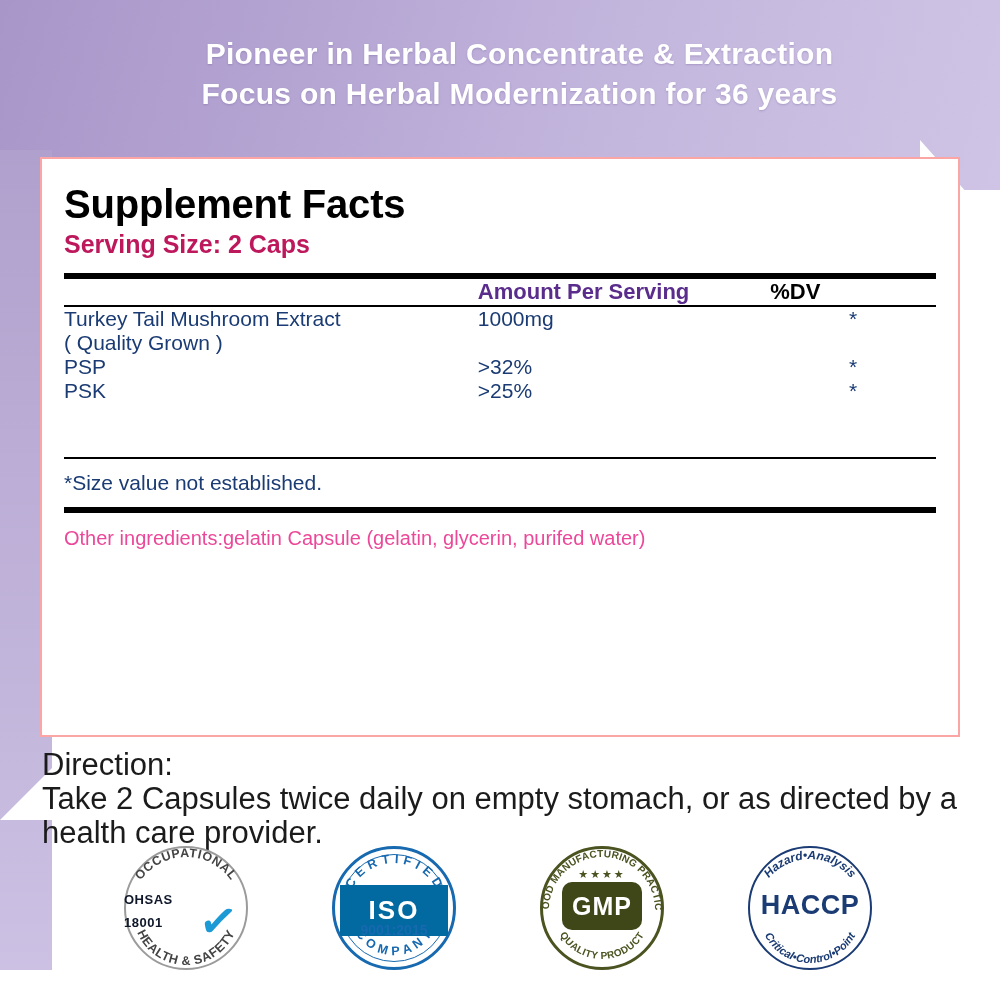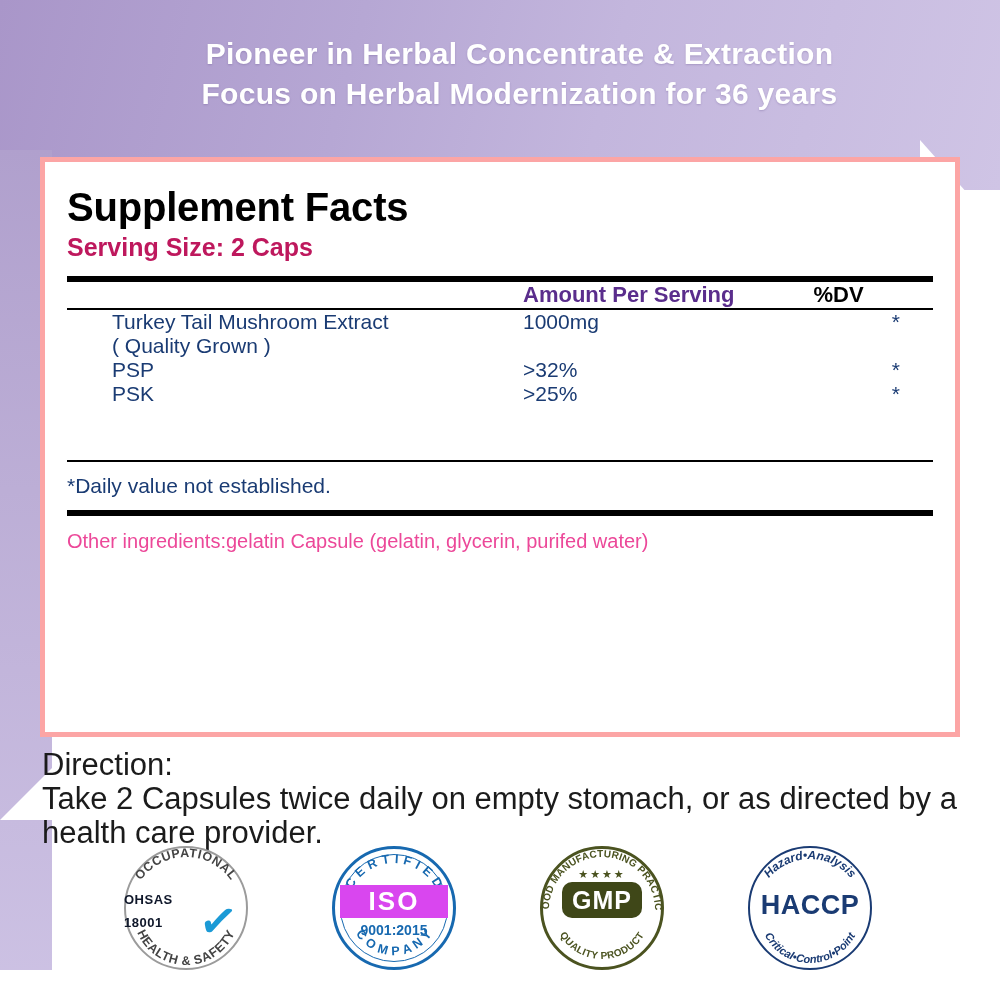--- a/index.html
+++ b/index.html
@@ -65,21 +65,21 @@
     padding-left: 39px;
   }
   .header .line2 { display: block; }
 
   
   .panel {
     position: absolute;
     left: 40px; top: 157px;
     width: 920px; height: 580px;
     background: #ffffff;
-    border: 5px solid #fca5a5;
+    border: 2px solid #fca5a5;
   }
   .panel-inner { padding: 22px 22px 0 22px; }
 
   .sf-title {
     font-size: 40px;
     font-weight: bold;
     color: #000000;
     line-height: 46px;
     letter-spacing: -0.2px;
   }
@@ -98,21 +98,20 @@
   }
   .rule-thin {
     height: 2px;
     background: #000000;
   }
 
   table.facts {
     width: 100%;
     border-collapse: collapse;
     table-layout: fixed;
-    margin-left: 45px;
   }
   table.facts th, table.facts td {
     text-align: left;
     vertical-align: top;
     padding: 0;
   }
   .col-name  { width: 47%; }
   .col-amt   { width: 34%; }
   .col-dv    { width: 19%; }
 
@@ -199,43 +198,43 @@
     border: 3px solid #1769b0;
   }
   .iso-ring2 {
     position: absolute; left: 19px; top: 12px;
     width: 108px; height: 108px;
     border-radius: 50%;
     border: 1px solid #1769b0;
   }
   .iso-band {
     position: absolute; left: 19px; top: 43px;
-    width: 108px; height: 33px;
-    background: #d946ef;
+    width: 108px; height: 51px;
+    background: #0369a1;
     display: flex; align-items: center; justify-content: center;
   }
   .iso-band span {
     color: #ffffff; font-weight: bold; font-size: 26px; letter-spacing: 2px;
   }
   .iso-sub {
     position: absolute; left: 11px; top: 80px; width: 124px;
     text-align: center; font-size: 14px; font-weight: bold; color: #1769b0;
   }
 
   
   .gmp-ring {
     position: absolute; left: 11px; top: 4px;
     width: 124px; height: 124px;
     border-radius: 50%;
     border: 3px solid #4b5320;
     background: #ffffff;
   }
   .gmp-center {
     position: absolute; left: 33px; top: 40px;
-    width: 80px; height: 36px;
+    width: 80px; height: 48px;
     border-radius: 10px;
     background: #3f4718;
     display: flex; align-items: center; justify-content: center;
   }
   .gmp-center span { color: #ffffff; font-weight: bold; font-size: 25px; letter-spacing: 1px; }
   .gmp-stars {
     position: absolute; left: 11px; top: 26px; width: 124px;
     text-align: center; font-size: 11px; color: #4b5320; letter-spacing: 2px;
   }
 
@@ -323,21 +322,21 @@
         </tr>
         <tr class="spacer-row">
           <td></td>
               <td></td>
               <td></td>
         </tr>
       </tbody>
         </table>
 
       <div class="rule-thin"></div>
-      <div class="footnote">*Daily value not established.</div>
+      <div class="footnote">*Size value not established.</div>
       <div class="rule-thick" style="margin-top:0"></div>
       <div class="other-ing">Other ingredients:gelatin Capsule (gelatin, glycerin, purifed water)</div>
     </div>
   </div>
 
   <div class="direction">
     <div>Direction:</div>
     <div>Take 2 Capsules twice daily on empty stomach, or as directed by a health care provider.</div>
   </div>
 

